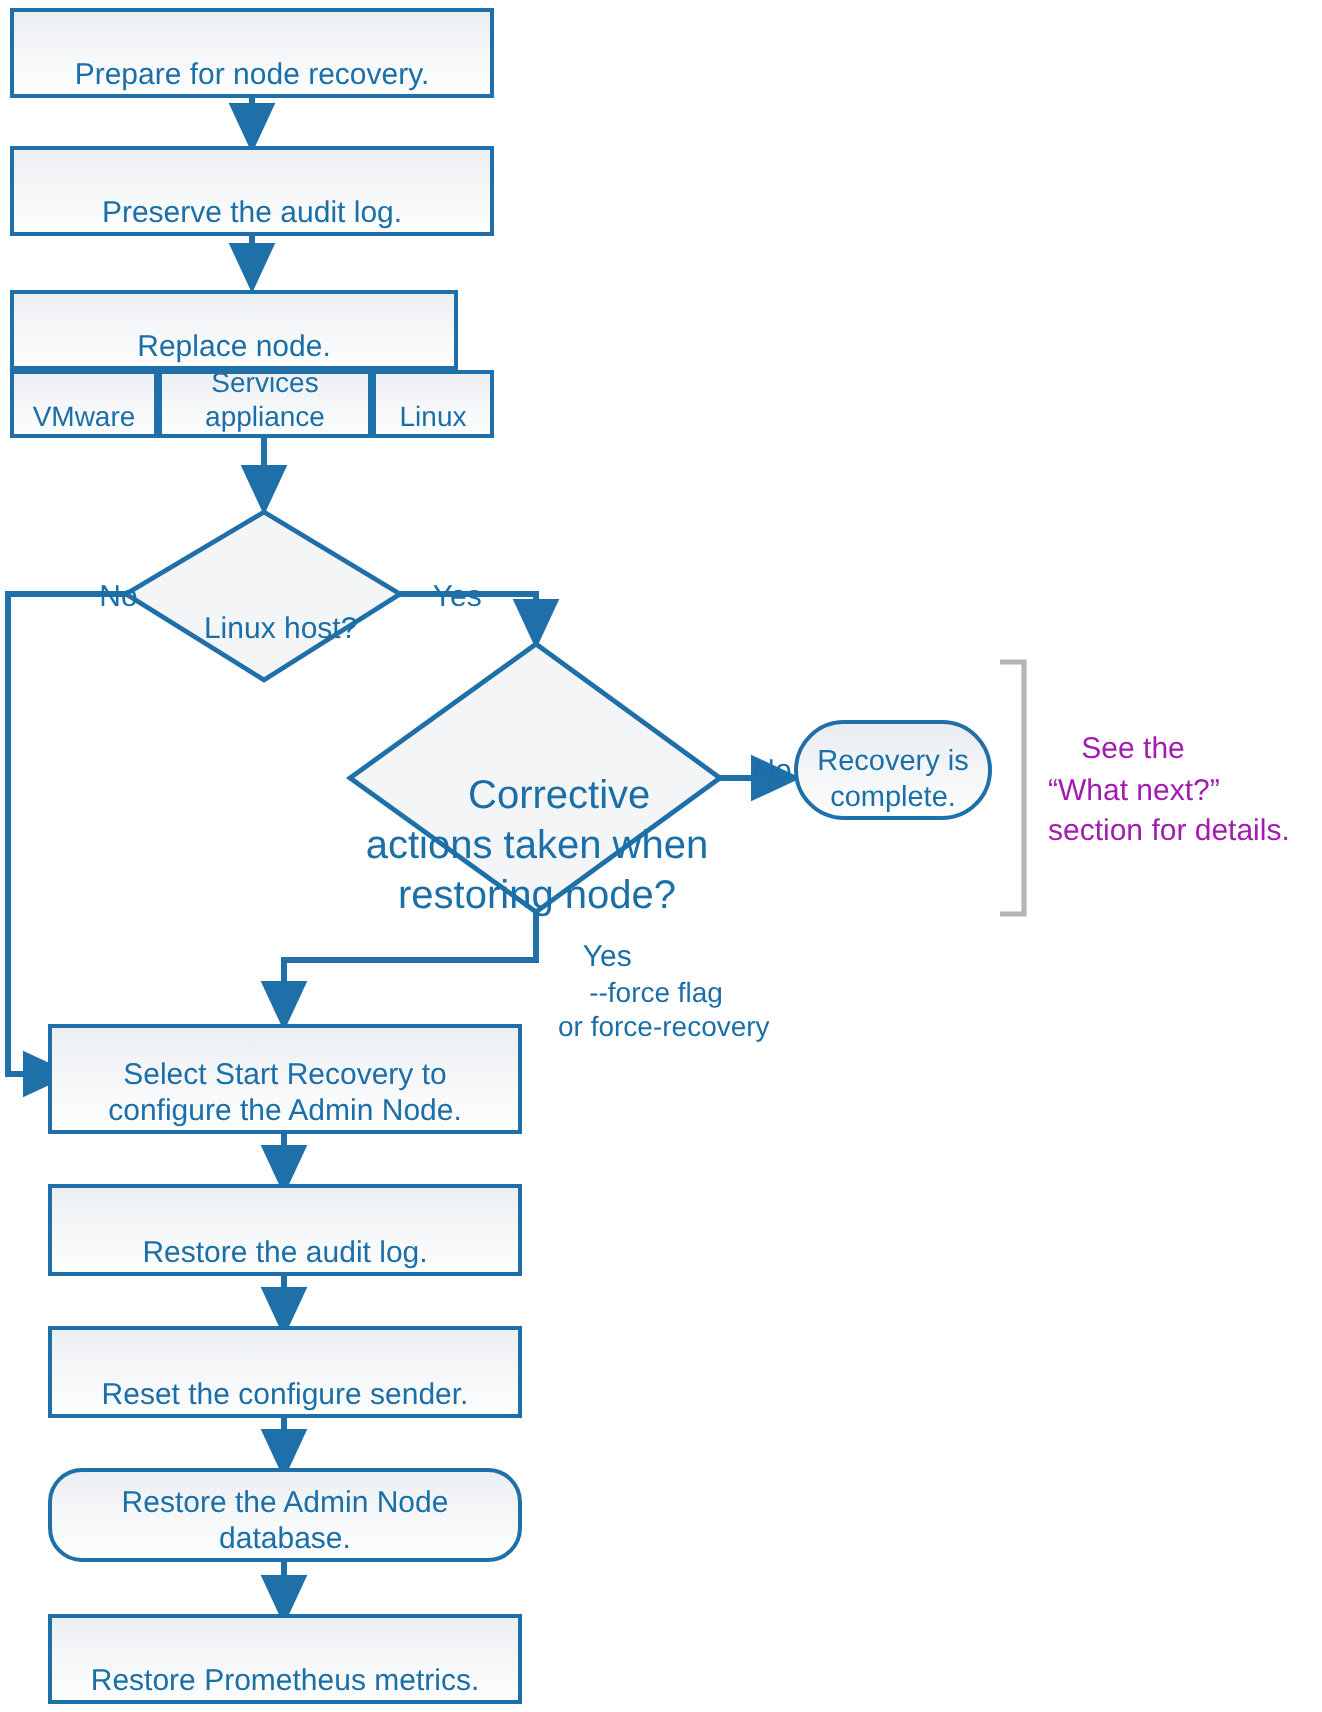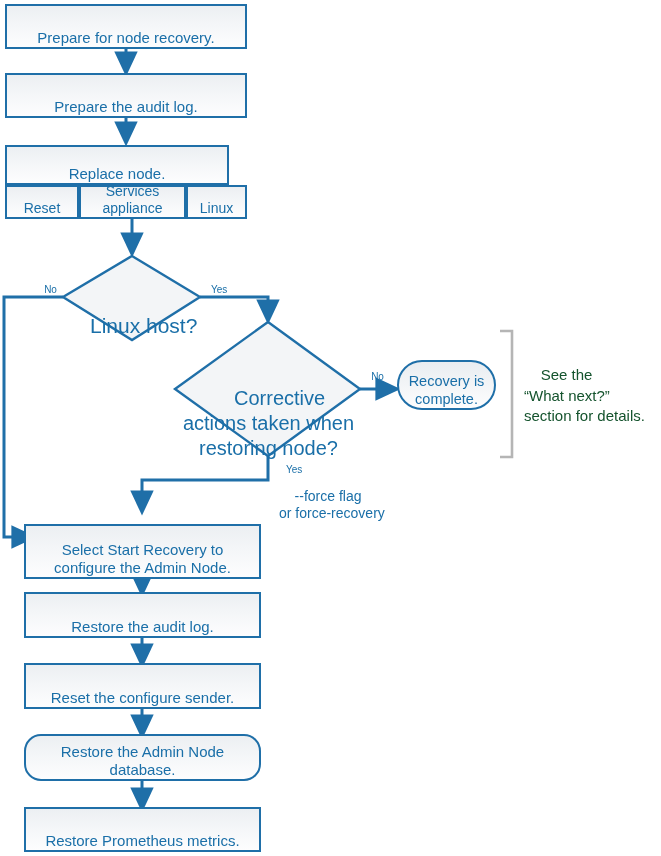--- a/index.html
+++ b/index.html
@@ -19,29 +19,29 @@
     text-align:center;line-height:1.2;
     color:#1a6fa8;font-size:15px;
   }
   .node.sub{font-size:14px;}
   .node.term{
     border-radius:26px;
     background:linear-gradient(to bottom,#e9edf1 0%,#f3f5f7 50%,#fdfdfe 100%);
     font-size:14.5px;
   }
   .dlabel{
-    position:absolute;color:#1a6fa8;font-size:10px;line-height:1.2;
+    position:absolute;color:#1a6fa8;font-size:15px;line-height:1.2;
     white-space:pre;
   }
   .dtext{
-    position:absolute;color:#1a6fa8;font-size:21px;line-height:1.25;
+    position:absolute;color:#1a6fa8;font-size:15px;line-height:1.25;
     text-align:center;white-space:pre;
   }
   .note{
-    position:absolute;color:#14532d;font-size:15px;line-height:1.35;
+    position:absolute;color:#a21caf;font-size:15px;line-height:1.35;
     white-space:pre;text-align:left;
   }
   .subnote{
     position:absolute;color:#1a6fa8;font-size:14px;line-height:1.2;
     white-space:pre;text-align:left;
   }
 </style>
 </head>
 <body>
 
@@ -83,28 +83,28 @@
     <polygon points="268,322 360,389 268,456 175,389" fill="#f3f5f7" stroke="#1f6fa8" stroke-width="2.4"></polygon>
 
     <path d="M500,331 L512,331 L512,457 L500,457" fill="none" stroke="#b5b5b5" stroke-width="2.6"></path>
   </svg>
 
   <div class="node" style="left:5px;top:4px;width:242px;height:45px;">
     <span>Prepare for node recovery.</span>
   </div>
 
   <div class="node" style="left:5px;top:73px;width:242px;height:45px;">
-    <span>Prepare the audit log.</span>
+    <span>Preserve the audit log.</span>
   </div>
 
   <div class="node" style="left:5px;top:145px;width:224px;height:40px;">
     <span>Replace node.</span>
   </div>
   <div class="node sub" style="left:5px;top:185px;width:74px;height:34px;">
-    <span>Reset</span>
+    <span>VMware</span>
   </div>
   <div class="node sub" style="left:79px;top:185px;width:107px;height:34px;white-space:pre;">
     <span>Services
 appliance</span>
   </div>
   <div class="node sub" style="left:186px;top:185px;width:61px;height:34px;">
     <span>Linux</span>
   </div>
 
   <div class="dtext" style="left:63px;top:287px;width:138px;">
@@ -115,21 +115,21 @@
     <span>Corrective
 actions taken when
 restoring node?</span>
   </div>
 
   <div class="node term" style="left:397px;top:360px;width:99px;height:50px;white-space:pre;">
     <span>Recovery is
 complete.</span>
   </div>
 
-  <div class="node" style="left:24px;top:512px;width:237px;height:55px;white-space:pre;margin-top:12px;">
+  <div class="node" style="left:24px;top:512px;width:237px;height:55px;white-space:pre;">
     <span>Select Start Recovery to
 configure the Admin Node.</span>
   </div>
 
   <div class="node" style="left:24px;top:592px;width:237px;height:46px;">
     <span>Restore the audit log.</span>
   </div>
 
   <div class="node" style="left:24px;top:663px;width:237px;height:46px;">
     <span>Reset the configure sender.</span>

